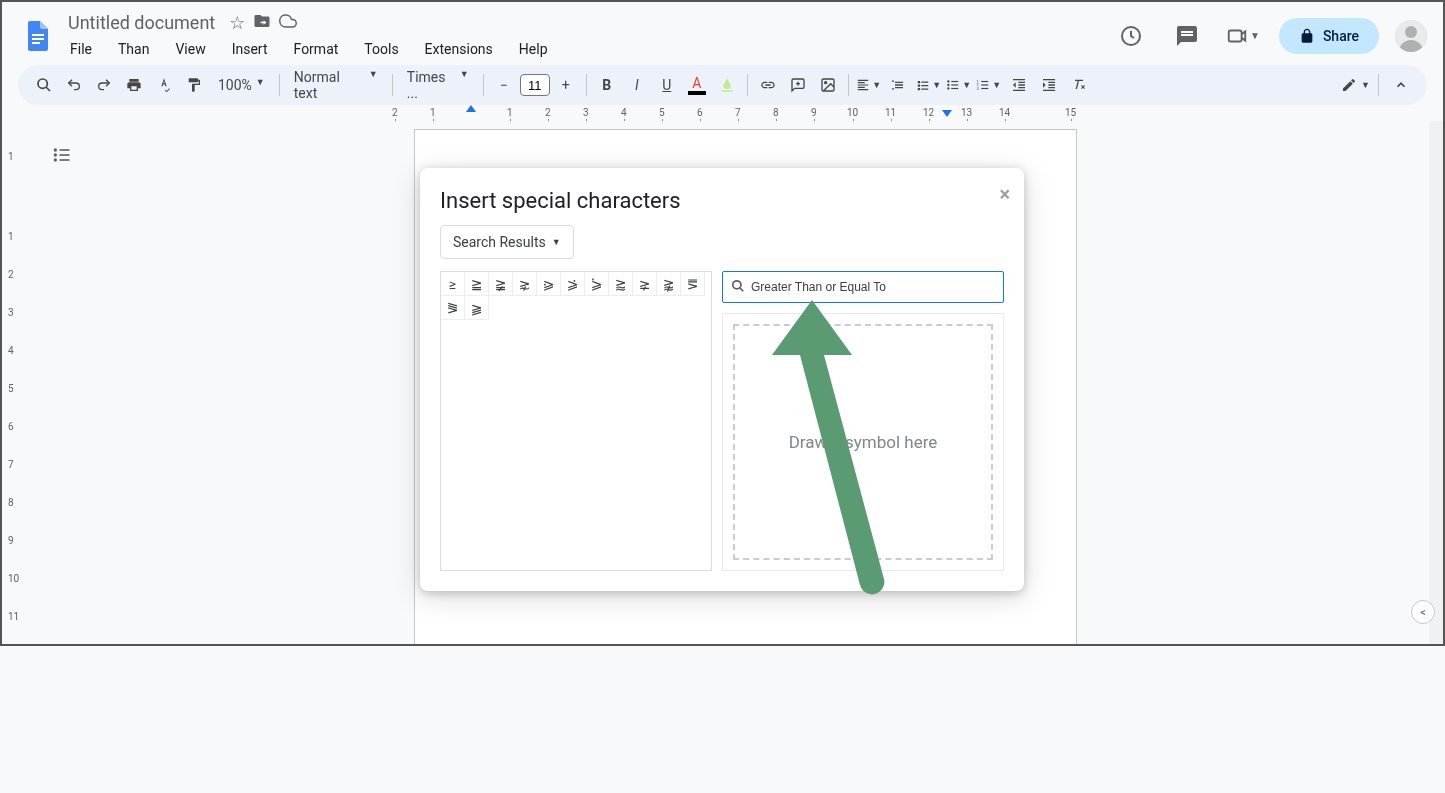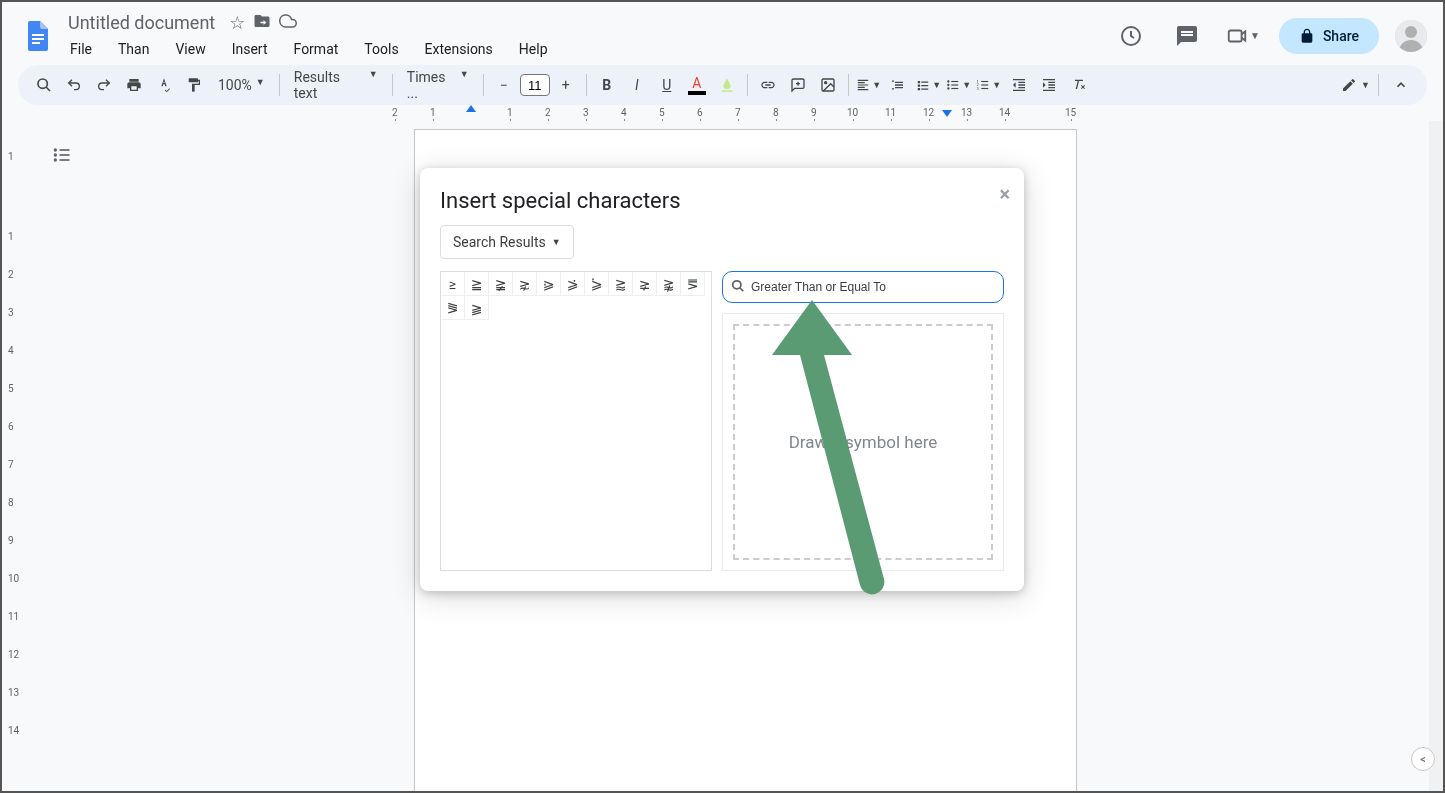--- a/index.html
+++ b/index.html
@@ -1,18 +1,18 @@
 <!DOCTYPE html>
 <html><head>
 <meta charset="utf-8">
 <style>
 * { box-sizing: border-box; margin: 0; padding: 0; }
 body { font-family: "Google Sans", Roboto, Arial, sans-serif; background: #f8f9fa; overflow: hidden; }
 
-.app { display: flex; flex-direction: column; height: 793px; width: 1445px; border: 2px solid #555; }
+.app { display: flex; flex-direction: column; height: 646px; width: 1445px; border: 2px solid #555; }
 
 
 .titlebar { display: flex; align-items: center; padding: 8px 16px 0 16px; background: #f8f9fa; }
 .logo { width: 40px; height: 40px; display: flex; align-items: center; justify-content: center; }
 .logo svg { width: 36px; height: 36px; }
 .doc-info { display: flex; flex-direction: column; margin-left: 4px; flex: 1; }
 .doc-name-row { display: flex; align-items: center; gap: 8px; }
 .doc-name { font-size: 18px; color: #5f6368; padding: 2px 6px; }
 .doc-icons { display: flex; gap: 8px; color: #5f6368; }
 .doc-icons span { cursor: pointer; font-size: 18px; }
@@ -51,21 +51,21 @@
 
 
 .dialog { position: absolute; left: 420px; top: 168px; width: 604px; background: #fff; border-radius: 8px; box-shadow: 0 2px 10px rgba(0,0,0,0.2), 0 6px 30px rgba(0,0,0,0.15); padding: 20px; z-index: 100; }
 .dialog-title { font-size: 22px; color: #202124; margin-bottom: 12px; }
 .dialog-close { position: absolute; right: 14px; top: 14px; font-size: 20px; color: #9aa0a6; cursor: pointer; font-weight: bold; }
 .category-dropdown { display: inline-flex; align-items: center; border: 1px solid #dadce0; border-radius: 4px; padding: 8px 12px; font-size: 14px; color: #3c4043; cursor: pointer; gap: 6px; margin-bottom: 12px; text-align: center; }
 .dialog-body { display: flex; gap: 10px; }
 .char-grid { width: 272px; height: 300px; border: 1px solid #dadce0; display: flex; flex-wrap: wrap; align-content: flex-start; }
 .char-cell { width: 24px; height: 24px; border-right: 1px solid #eee; border-bottom: 1px solid #eee; display: flex; align-items: center; justify-content: center; font-size: 14px; cursor: pointer; color: #3c4043; }
 .right-panel { flex: 1; display: flex; flex-direction: column; gap: 10px; }
-.search-box { display: flex; align-items: center; border: 1px solid #1a73e8; border-radius: 10px; padding: 4px 8px; height: 32px; }
+.search-box { display: flex; align-items: center; border: 1px solid #1a73e8; border-radius: 2px; padding: 4px 8px; height: 32px; }
 .search-box .search-icon { font-size: 14px; color: #5f6368; margin-right: 6px; }
 .search-box input { border: none; outline: none; flex: 1; font-size: 12px; color: #3c4043; }
 .draw-area { flex: 1; border: 1px solid #e8eaed; padding: 10px; display: flex; }
 .draw-canvas { flex: 1; border: 2px dashed #ccc; display: flex; align-items: center; justify-content: center; font-size: 17px; color: #80868b; }
 
 
 .annotation-arrow { position: absolute; left: 772px; top: 285px; z-index: 200; pointer-events: none; }
 .annotation-arrow svg { width: 120px; height: 320px; }
 
 
@@ -182,21 +182,21 @@
           <svg width="16" height="16" viewBox="0 0 24 24" fill="#444746">
             <path d="M18 4V3c0-.55-.45-1-1-1H5c-.55 0-1 .45-1 1v4c0 .55.45 1 1 1h12c.55 0 1-.45 1-1V6h1v4H9v11c0 .55.45 1 1 1h2c.55 0 1-.45 1-1v-9h8V4h-3z"></path>
           </svg>
         </div>
       <div class="dropdown">
           <span>100%</span>
           <span style="font-size:9px;">▼</span>
         </div>
       <div class="sep"></div>
       <div class="dropdown" style="width:100px;">
-          <span>Results text</span>
+          <span>Normal text</span>
           <span style="font-size:9px;margin-left:auto;">▼</span>
         </div>
       <div class="sep"></div>
       <div class="dropdown" style="width:78px;gap:8px;">
           <span>Times ...</span>
           <span style="font-size:9px;margin-left:auto;">▼</span>
         </div>
       <div class="sep"></div>
       <div class="tbtn">−</div>
       <input class="font-size-input" value="11" style="">

